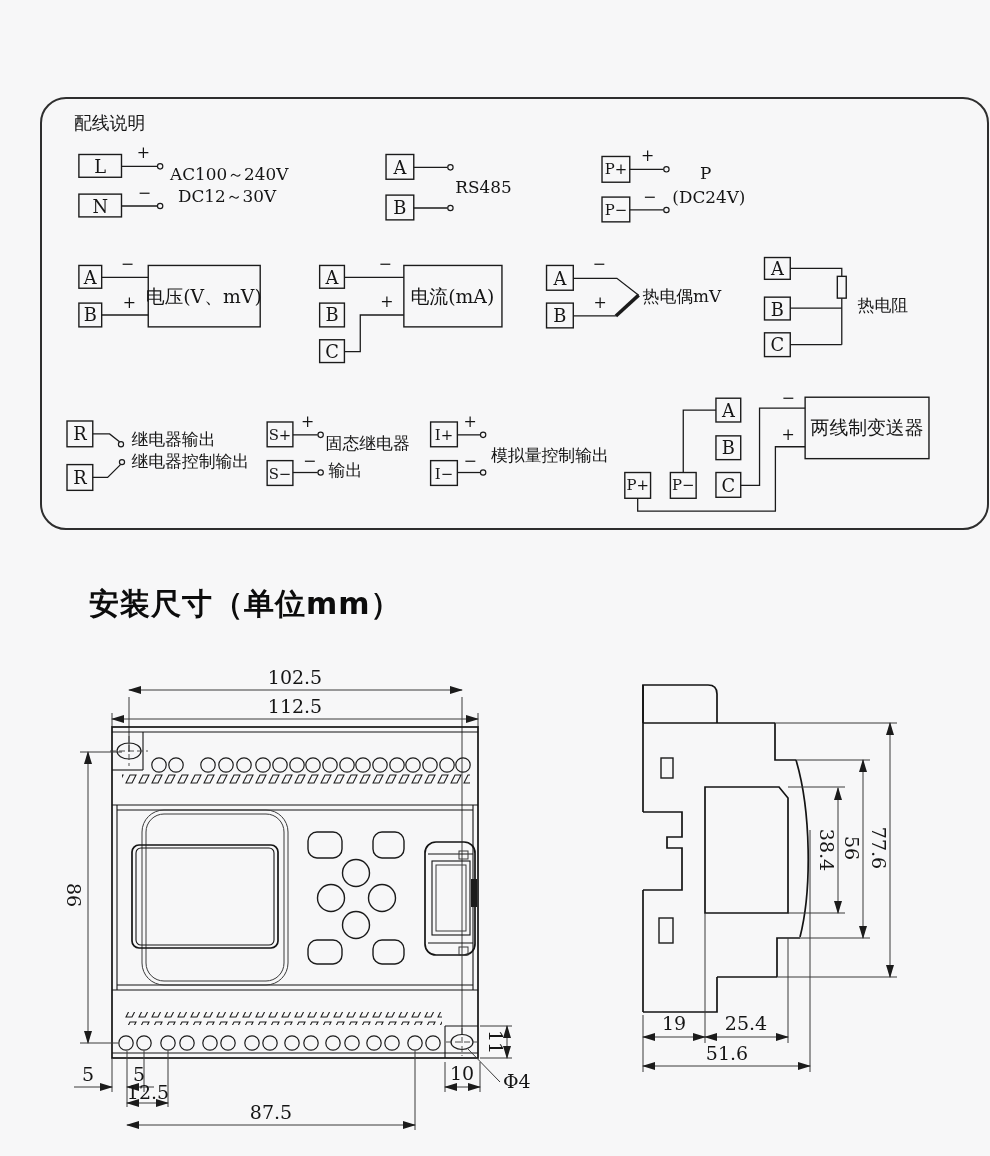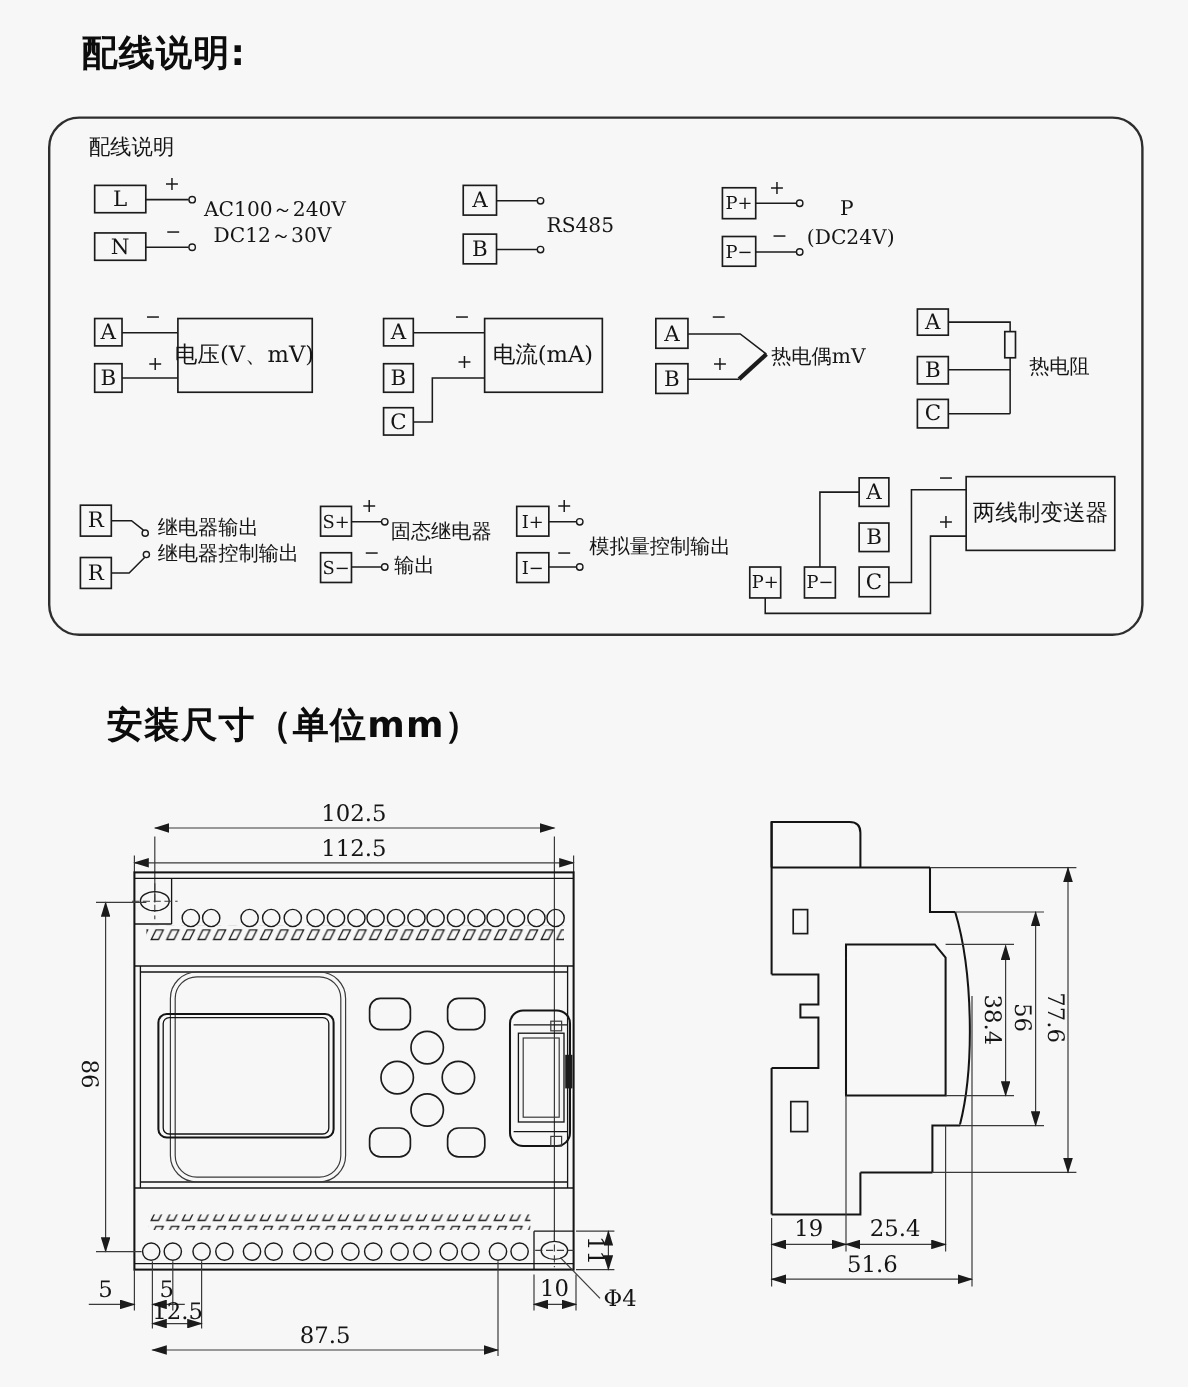--- a/index.html
+++ b/index.html
@@ -3,21 +3,21 @@
 <meta charset="utf-8">
 <style>
   html,body{margin:0;padding:0;background:#e9e9ea;}
   .page{position:relative;width:990px;height:1156px;background:#f7f7f8;overflow:hidden;
         font-family:"DejaVu Sans",sans-serif;color:#111;}
   .h1{position:absolute;font-size:30px;font-weight:700;letter-spacing:1px;color:#0c0c0c;
       font-family:"DejaVu Sans","Liberation Sans",sans-serif;}
   #hd1{left:68px;top:24px;}
   #hd2{left:68px;top:584px;margin-left:21px;}
   .wbox{position:absolute;left:40px;top:97px;width:909px;height:429px;
-        border:2px solid #2e2e2e;border-radius:26px;}
+        border:2px solid #2e2e2e;border-radius:26px;padding-left:36px;}
   .wbox svg{position:absolute;left:0;top:0;}
   .fv{position:absolute;left:60px;top:655px;}
   .sv{position:absolute;left:630px;top:660px;}
   svg text{fill:#151515;}
   .ts{font-family:"DejaVu Serif","Liberation Serif",serif;font-size:18px;}
   .ts2{font-family:"DejaVu Serif","Liberation Serif",serif;font-size:15px;}
   .tl{font-family:"DejaVu Serif","Liberation Serif",serif;font-size:17px;}
   .tb{font-family:"DejaVu Serif","Liberation Serif",serif;font-size:19px;}
   .sg{font-family:"DejaVu Serif","Liberation Serif",serif;font-size:16px;}
   .dm{font-family:"DejaVu Serif","Liberation Serif",serif;font-size:19px;}
@@ -28,21 +28,20 @@
   .ln{stroke:#141414;stroke-width:1.7;fill:none;}
   .l2{stroke:#141414;stroke-width:1.1;fill:none;}
   .tn{stroke:#3a3a3a;stroke-width:1;fill:none;}
   .dsh{stroke:#3a3a3a;stroke-width:0.9;fill:none;stroke-dasharray:6 3;}
 </style>
 </head>
 <body>
 
 <div class="page">
 
-  <div id="hd1" class="h1">配线说明:</div>
 
   <div class="wbox">
     <svg width="909" height="429" viewBox="0 0 913 433">
       <text class="ts" x="30" y="30">配线说明</text>
 
       <g>
         <rect class="bx" x="35" y="56" width="43" height="23"></rect>
         <text class="ts" x="56.5" y="68" text-anchor="middle" dominant-baseline="central">L</text>
         <rect class="bx" x="35" y="96" width="43" height="23"></rect>
         <text class="ts" x="56.5" y="108" text-anchor="middle" dominant-baseline="central">N</text>

